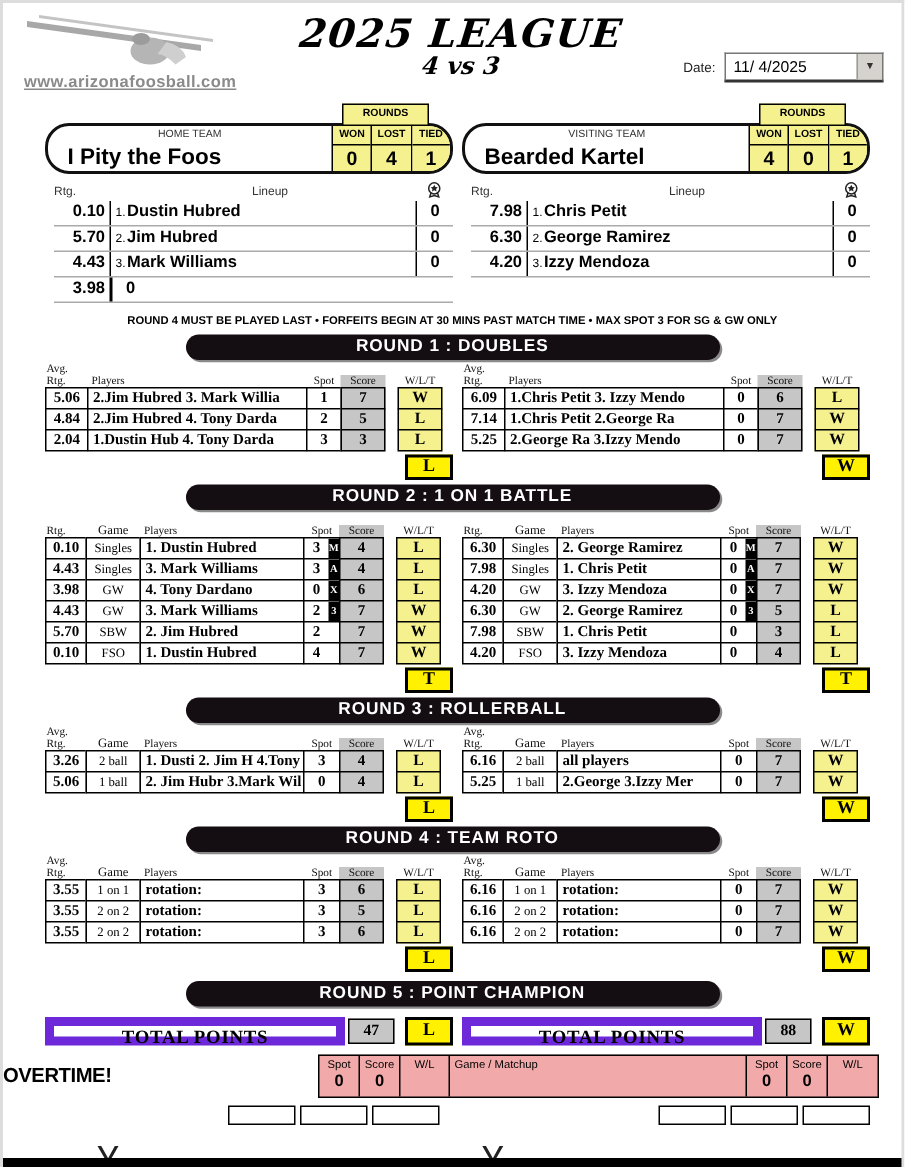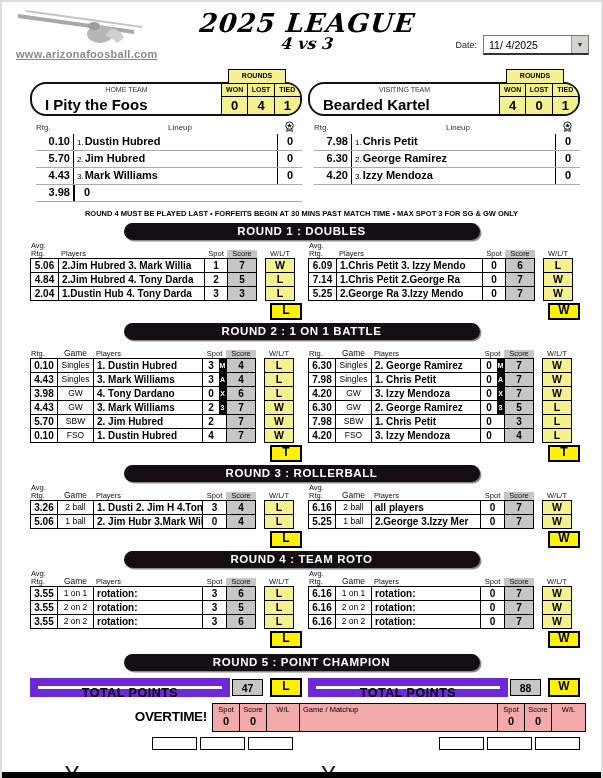--- a/index.html
+++ b/index.html
@@ -45,21 +45,21 @@
   .lu-name{flex:1;padding-left:3px;font-size:11px;font-weight:bold;line-height:15px;white-space:nowrap;overflow:hidden;}
   .lu-num{font-size:8px;font-weight:normal;margin-right:1px;}
   .lu-pts{width:24px;border-left:1.5px solid #000;text-align:center;font-weight:bold;font-size:11px;line-height:15px;}
 
   .note{text-align:center;font-size:7.5px;font-weight:bold;height:13px;line-height:13px;margin-top:2px;}
 
   
   .pill{width:356px;margin:3px auto 2px auto;background:#140d12;color:#fff;text-align:center;font-size:11.5px;font-weight:bold;letter-spacing:.6px;border-radius:10px;height:17px;line-height:17px;box-shadow:1.5px 1.5px 0 #8a8a8a;}
 
   
-  .halves{display:flex;justify-content:space-between;padding:0 21px 0 28px;}
+  .halves{display:flex;justify-content:space-between;padding:0 21px 0 28px;font-family:Liberation Serif, serif;}
   .half{width:272px;}
   .thead{display:flex;align-items:flex-end;height:16px;font-size:7.5px;color:#111;margin-bottom:1px;}
   .thead>*+*{margin-left:-1px;}
   .hc{box-sizing:border-box;text-align:center;line-height:1.05;}
   .hl{text-align:left;padding-left:1px;}
   .hw{width:30px;}
   .thead .hw{margin-left:8px;}
   .trow{display:flex;height:15px;margin-top:-1px;}
   .trow>*+*{margin-left:-1px;}
   .cell{box-sizing:border-box;border:1px solid #000;background:#fff;font-size:10px;font-weight:bold;text-align:center;line-height:13px;overflow:hidden;white-space:nowrap;}
@@ -70,27 +70,27 @@
   .t-r1 .c-rtg{width:29px;}  .t-r1 .c-players{width:147px;} .t-r1 .c-spot{width:24px;} .t-r1 .c-score{width:30px;}
   .t-r2 .c-rtg{width:28px;}  .t-r2 .c-game{width:37px;} .t-r2 .c-players{width:110px;} .t-r2 .c-spot{width:25px;} .t-r2 .c-score{width:30px;}
   .spotwrap{display:flex;padding:0;}
   .spotnum{flex:1;font-style:normal;}
   .spottag{width:7px;background:#000;color:#fff;font-size:7px;line-height:13px;font-style:normal;text-align:center;}
   .resrow{display:flex;justify-content:flex-end;margin-top:2px;height:17px;}
   .result{width:32px;box-sizing:border-box;border:2.5px solid #000;background:#fff100;font-size:12px;font-weight:bold;text-align:center;line-height:11px;}
 
   
   .tp-row{display:flex;align-items:center;height:20px;margin-top:4px;}
-  .tp-box{flex:1;box-sizing:border-box;border:8px solid #6d28d9;font-size:12.5px;font-weight:bold;text-align:center;height:19px;line-height:15px;letter-spacing:.5px;background:#fff;}
+  .tp-box{flex:1;box-sizing:border-box;border:6px solid #6d28d9;font-size:12.5px;font-weight:bold;text-align:center;height:19px;line-height:15px;letter-spacing:.5px;background:#fff;}
   .tp-val{width:31px;box-sizing:border-box;border:1px solid #000;margin-left:2px;background:#c6c6c6;text-align:center;font-size:10.5px;font-weight:bold;height:17px;line-height:16px;}
   .tp-res{width:32px;box-sizing:border-box;border:2.5px solid #000;background:#fff100;font-size:12px;font-weight:bold;text-align:center;height:19px;line-height:13px;margin-left:7px;}
 
   
   .ot{display:flex;margin-top:5px;height:30px;align-items:flex-end;}
-  .ot-label{width:205px;text-align:right;padding-right:5px;font-size:13.5px;font-weight:bold;letter-spacing:-.3px;line-height:30px;}
+  .ot-label{width:205px;text-align:left;padding-right:5px;font-size:13.5px;font-weight:bold;letter-spacing:-.3px;line-height:30px;}
   .ot-table{display:flex;width:374px;background:#f2a9a9;border:1px solid #000;height:29px;box-sizing:border-box;}
   .ot-col{border-right:1px solid #000;display:flex;flex-direction:column;box-sizing:border-box;}
   .ot-col:last-child{border-right:none;}
   .ot-l{font-size:7.5px;text-align:center;padding-top:1px;}
   .ot-v{font-size:11px;font-weight:bold;text-align:center;line-height:14px;}
   .ot-game .ot-l{text-align:left;padding-left:3px;}
   .w27{width:27px;} .w33{width:33px;} .wflex{flex:1;}
 
   
   .boxrow{position:relative;height:14px;margin-top:5px;}

